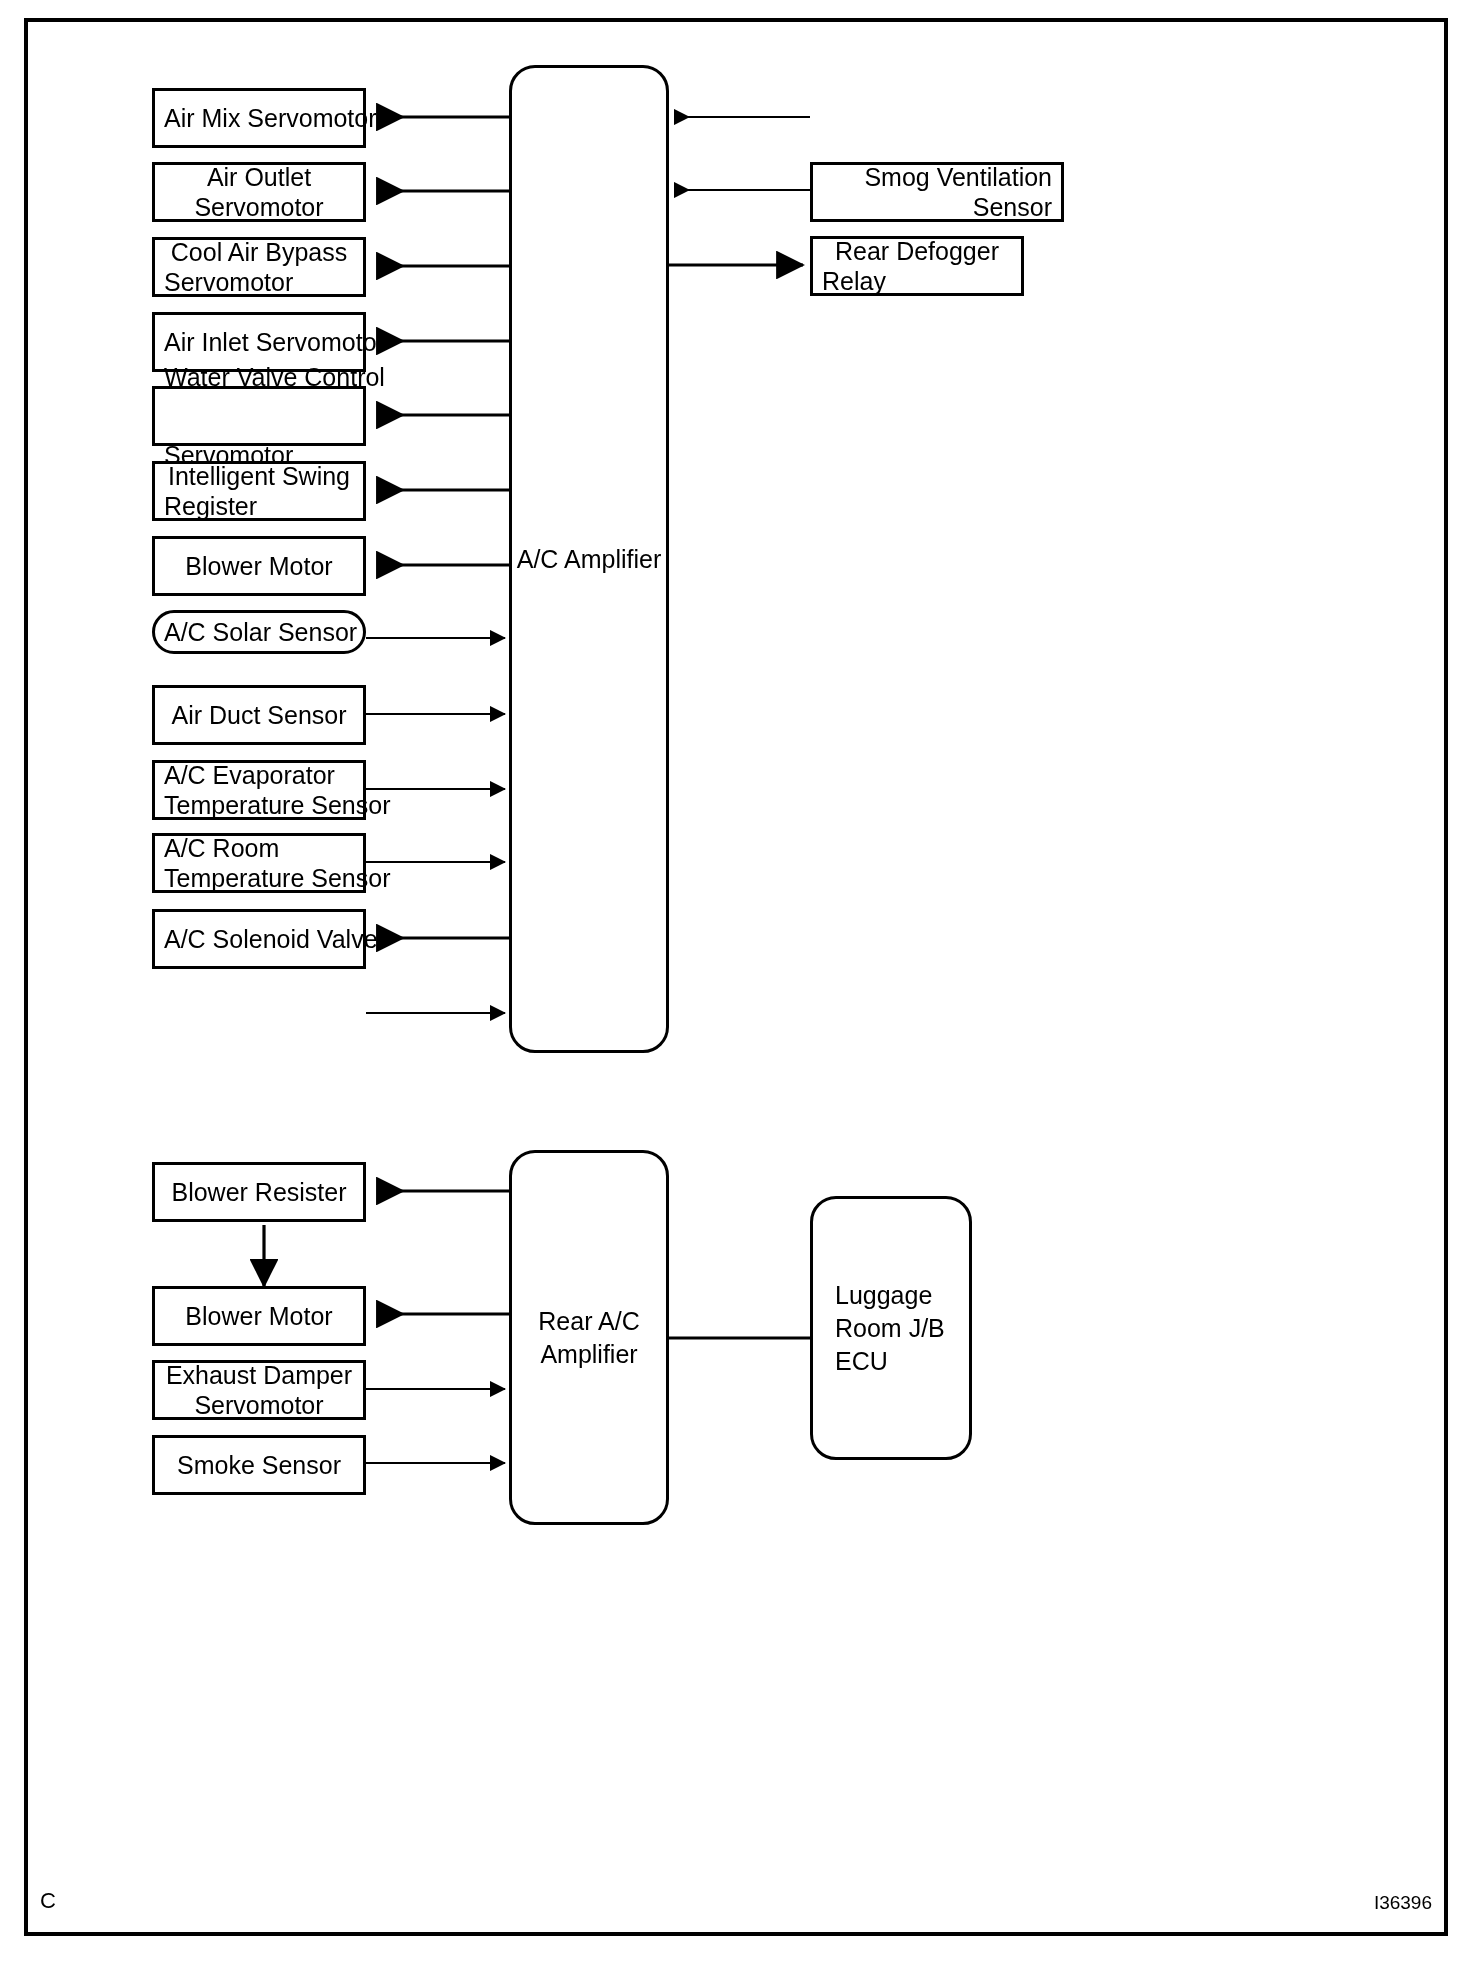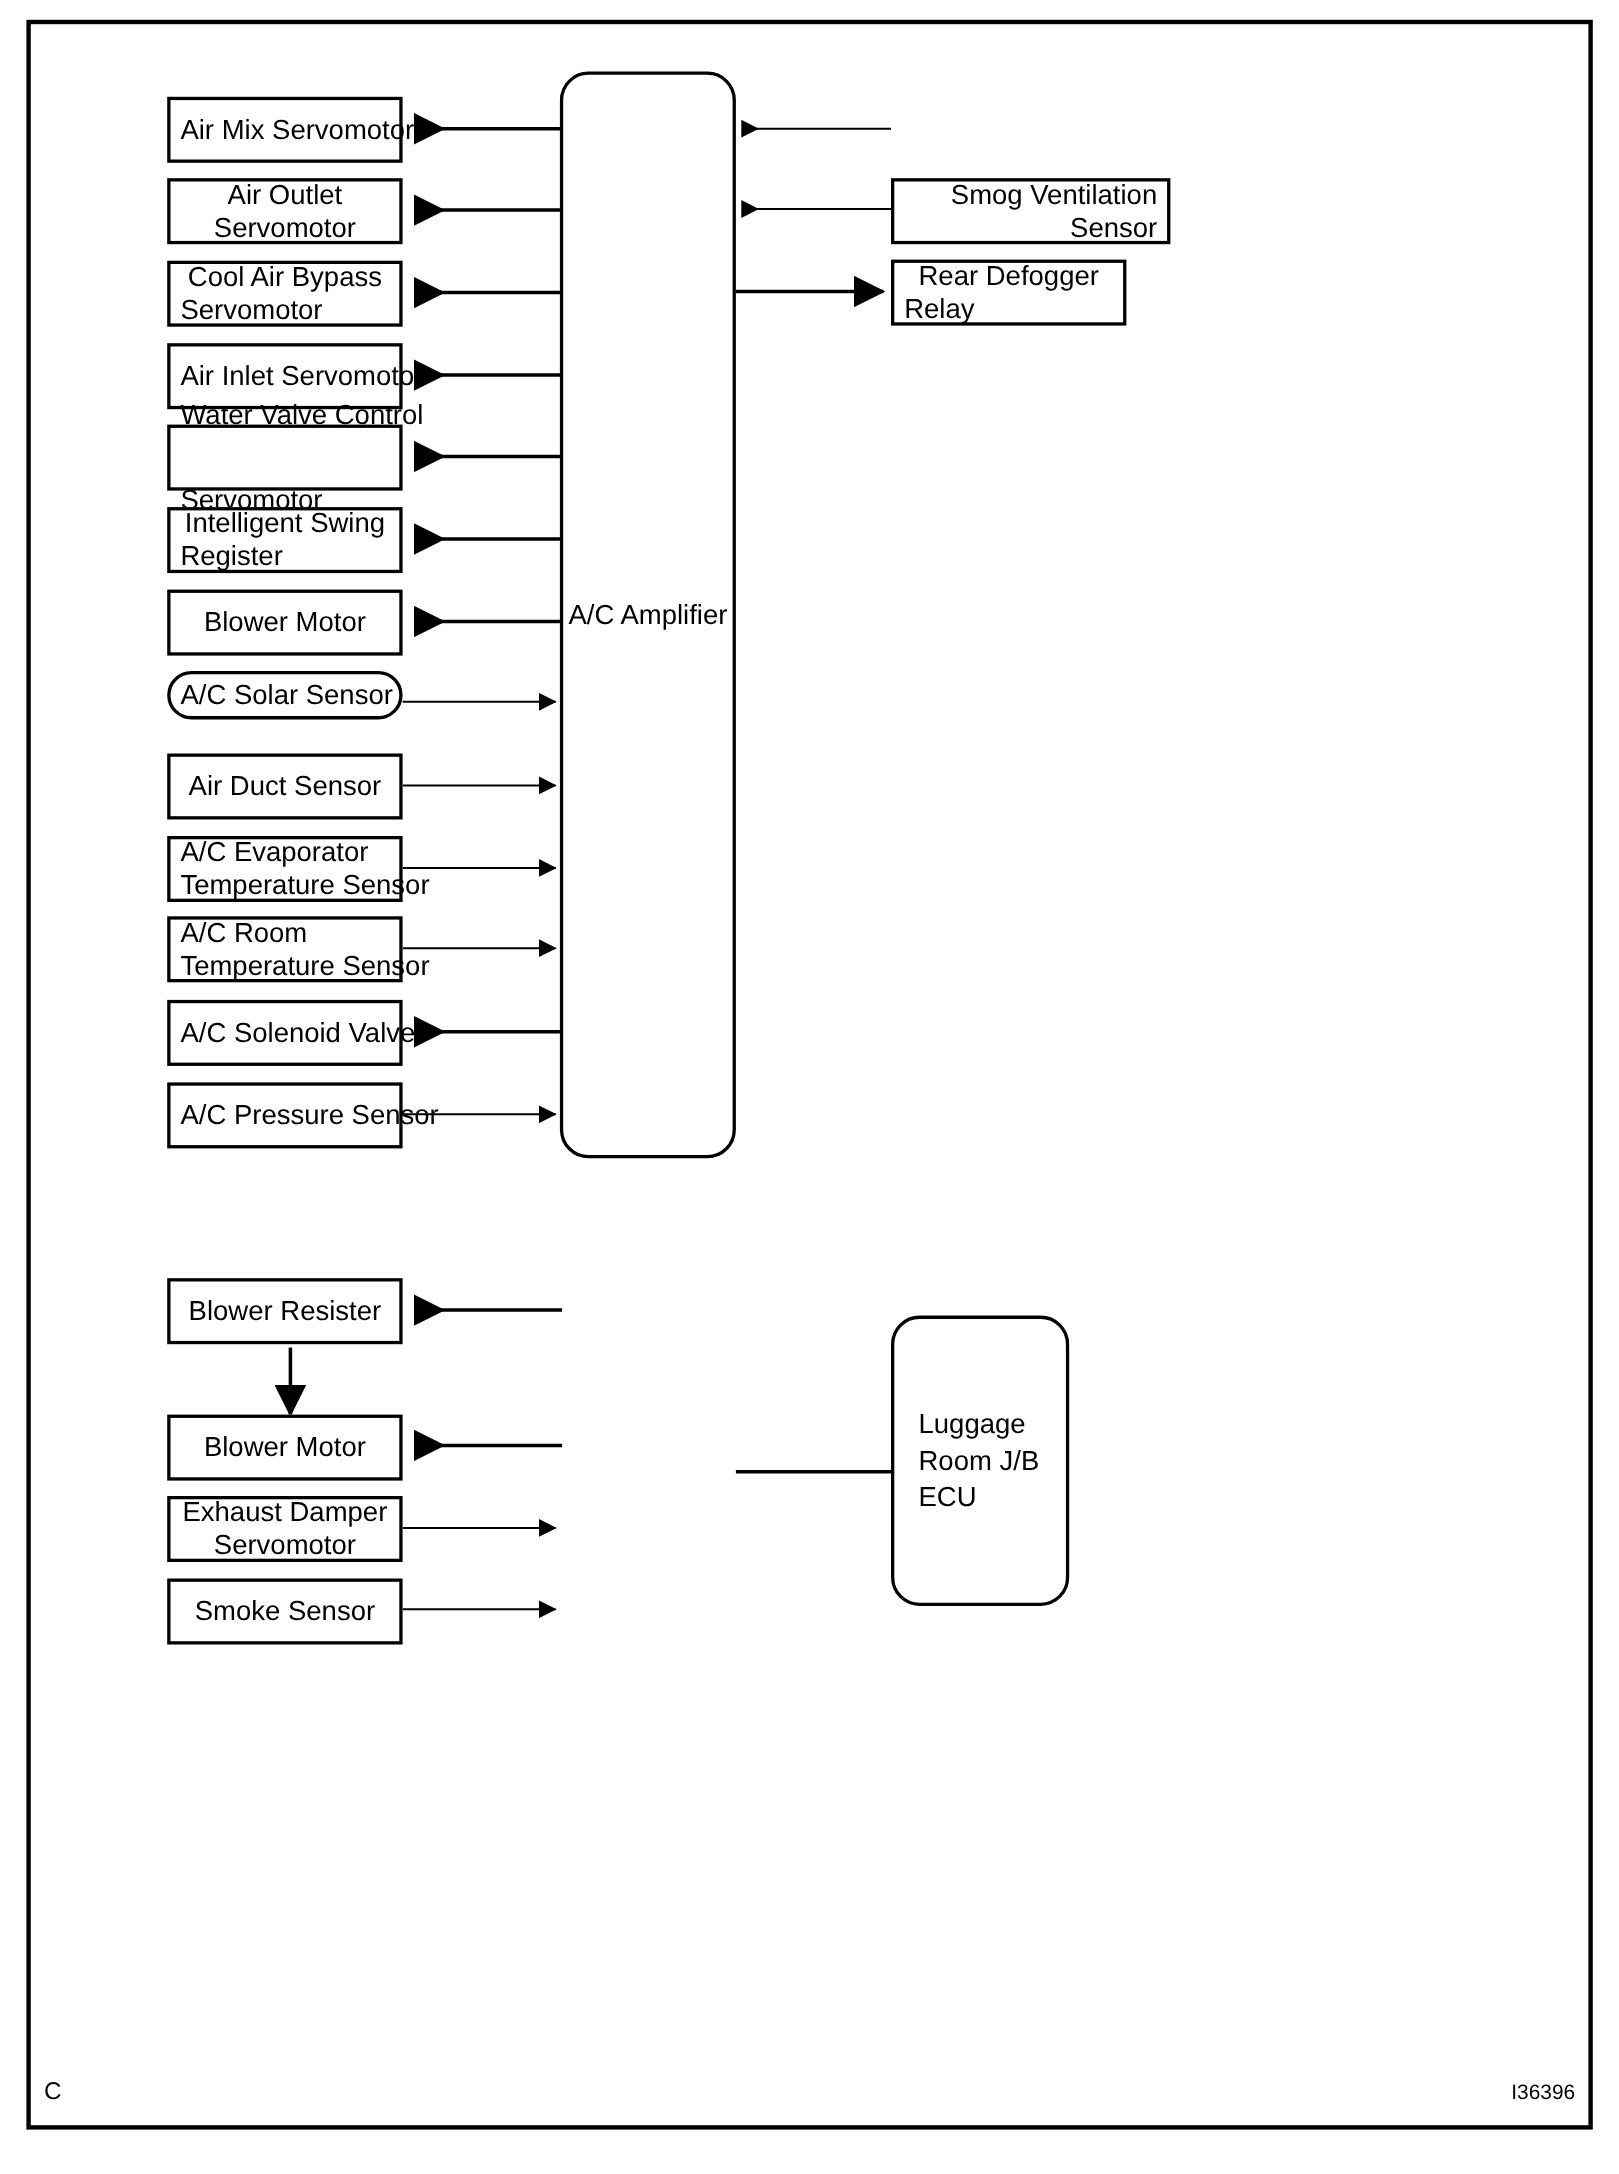--- a/index.html
+++ b/index.html
@@ -133,35 +133,36 @@
 
   <div class="box pad lft" style="left:152px;top:833px;width:214px;height:60px;">
     <span class="ln">A/C Room</span>
     <span class="ln">Temperature Sensor</span>
   </div>
 
   <div class="box pad ctr" style="left:152px;top:909px;width:214px;height:60px;">
     <span class="ln">A/C Solenoid Valve</span>
   </div>
 
-  <div class="box pad lft" style="left:152px;top:984px;width:214px;height:60px;">
-    <span class="ln">A/C Pressure Sensor</span>
-  </div>
 
 
   <div class="box pad lft" style="left:810px;top:162px;width:254px;height:60px;align-items:flex-end;">
     <span class="ln">Smog Ventilation</span>
     <span class="ln">Sensor</span>
   </div>
 
   <div class="box pad ctr" style="left:810px;top:236px;width:214px;height:60px;">
     <span class="ln">Rear Defogger</span>
     <span class="ln lft">Relay</span>
   </div>
 
+  <div class="amp" style="left:509px;top:1150px;width:160px;height:375px;">
+    <span class="ln">Rear A/C</span>
+    <span class="ln">Amplifier</span>
+  </div>
 
   <div class="ecu" style="left:810px;top:1196px;width:162px;height:264px;">
     <span class="ln">Luggage</span>
     <span class="ln">Room J/B</span>
     <span class="ln">ECU</span>
   </div>
 
   <div class="box pad ctr" style="left:152px;top:1162px;width:214px;height:60px;">
     <span class="ln">Blower Resister</span>
   </div>

